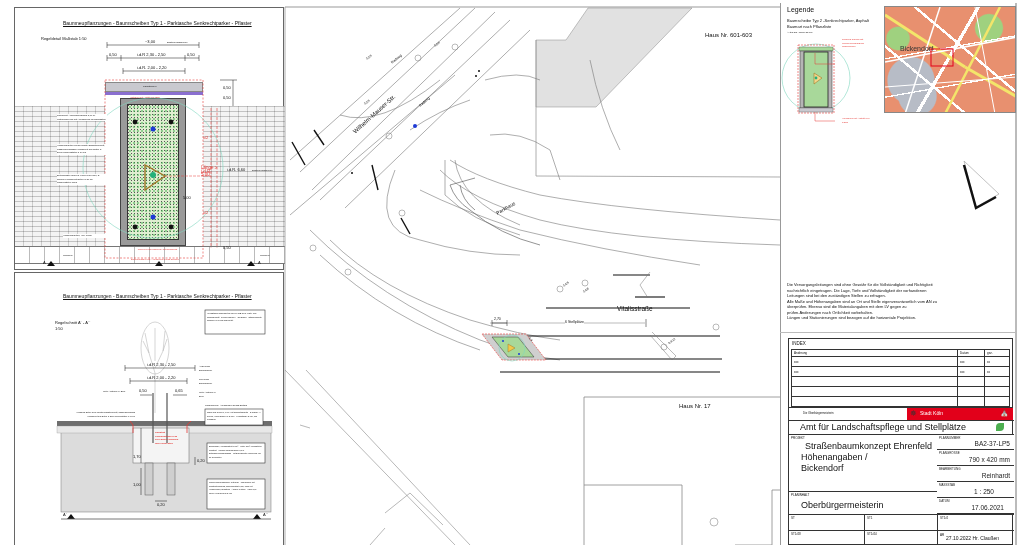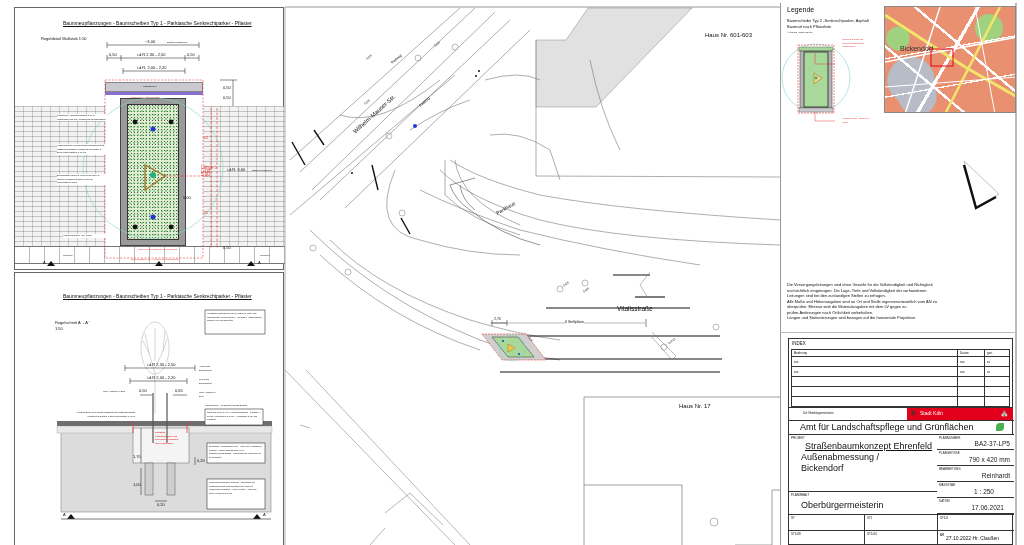--- a/index.html
+++ b/index.html
@@ -397,27 +397,27 @@
 
 <div class="abs" style="left:788px; top:407px; width:225px; height:138px; border:1px solid #333; background:#fff;">
 
   <div class="abs" style="left:14px; top:3px; font-size:2.8px;">Die Oberbürgermeisterin</div>
   <div class="abs" style="left:118px; top:0; width:106px; height:12px; background:#e2001a;">
     <span class="abs" style="left:3px; top:1px; font-size:8px; color:#333;">✵</span>
     <span class="abs" style="left:13px; top:2px; font-size:5px; color:#fff;">Stadt Köln</span>
     <span class="abs" style="right:4px; top:1px; font-size:7px; color:#fff;">⛪</span>
   </div>
   <div class="abs" style="left:0; top:12px; width:225px; height:1px; background:#333;"></div>
-  <div class="abs" style="left:11px; top:14px; font-size:9px; white-space:nowrap;">Amt für Landschaftspflege und Grünflächen</div>
+  <div class="abs" style="left:11px; top:14px; font-size:9px; white-space:nowrap;">Amt für Landschaftspflege und Stellplätze</div>
   <div class="abs" style="left:207px; top:15px; width:8px; height:8px; border-radius:50% 0 50% 0; background:#4caf50;"></div>
   <div class="abs" style="left:0; top:26px; width:225px; height:1px; background:#333;"></div>
 
   <div class="abs" style="left:2px; top:28px; font-size:3px;">PROJEKT</div>
-  <div class="abs" style="left:16px; top:33px; font-size:9px; white-space:nowrap;text-decoration:underline;">Straßenbaumkonzept Ehrenfeld</div>
-  <div class="abs" style="left:12px; top:44px; font-size:9px;">Außenabmessung /</div>
+  <div class="abs" style="left:16px; top:33px; font-size:9px; white-space:nowrap;">Straßenbaumkonzept Ehrenfeld</div>
+  <div class="abs" style="left:12px; top:44px; font-size:9px;">Höhenangaben /</div>
   <div class="abs" style="left:12px; top:55px; font-size:9px;">Bickendorf</div>
   <div class="abs" style="left:0; top:83px; width:148px; height:1px; background:#333;"></div>
   <div class="abs" style="left:2px; top:85px; font-size:3px;">PLANINHALT</div>
   <div class="abs" style="left:12px; top:92px; font-size:9px;">Oberbürgermeisterin</div>
   <div class="abs" style="left:148px; top:26px; width:1px; height:112px; background:#333;"></div>
 
   <div class="tb-cell" style="left:148px; top:26px; width:77px; height:16px; border-left:none; border-right:none;">
     <span class="tb-label">PLANNUMMER</span>
     <span class="tb-value" style="font-size:6.5px;">BA2-37-LP5</span>
   </div>

